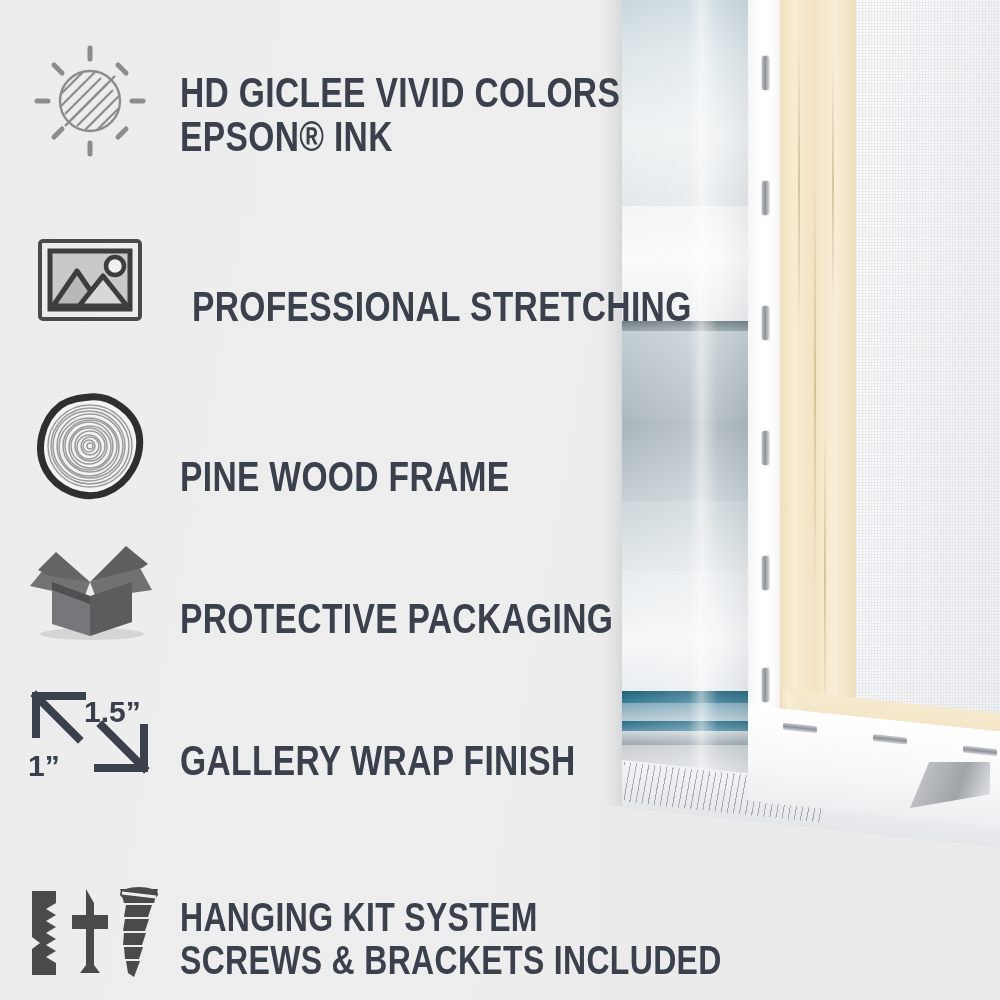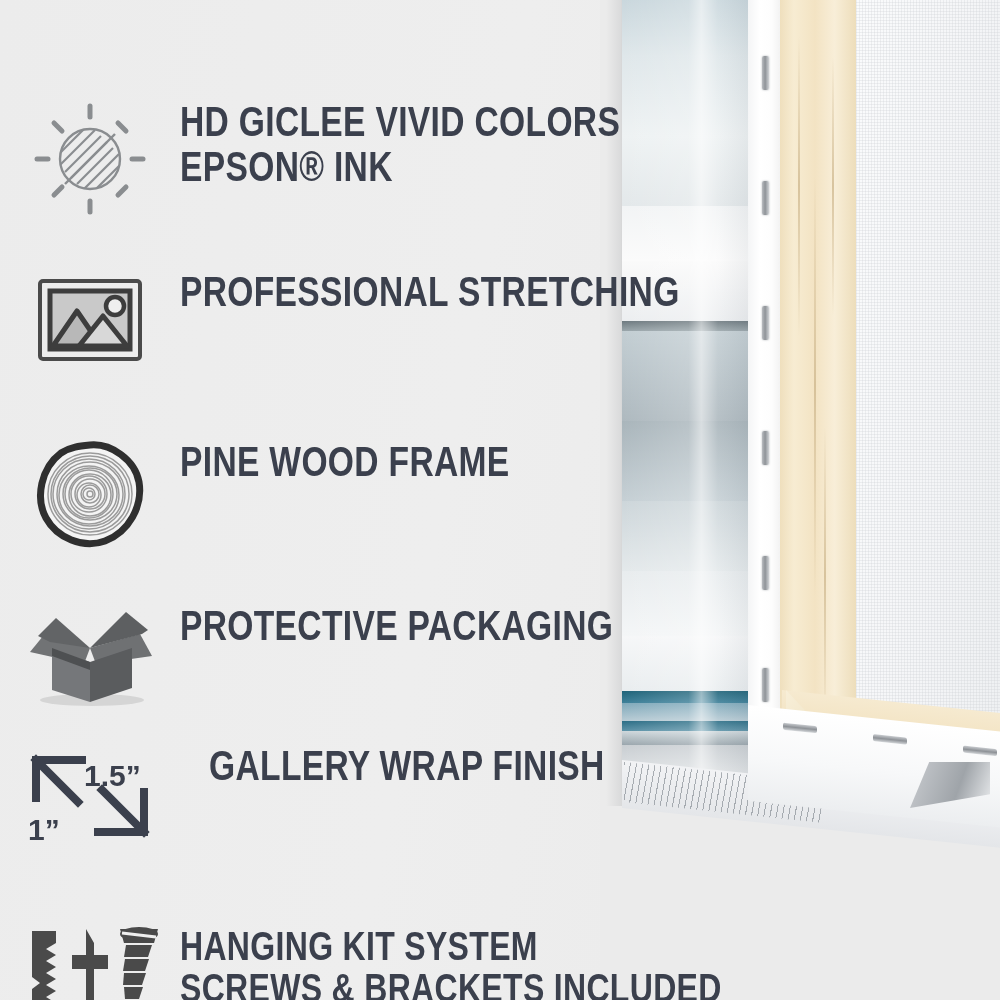--- a/index.html
+++ b/index.html
@@ -63,21 +63,21 @@
     background:linear-gradient(180deg,#f2f3f5 0%,#e4e6e9 100%);
     transform:skewY(6deg);transform-origin:left top;}
   .under-lines{position:absolute;left:24px;top:762px;width:200px;height:40px;
     background:repeating-linear-gradient(100deg,rgba(110,118,126,.55) 0 1px,rgba(255,255,255,0) 1px 6px);
     transform:skewY(6deg);transform-origin:left top;}
   .dark-wedge{position:absolute;left:310px;top:762px;width:80px;height:46px;
     background:linear-gradient(110deg,#c9ccd0,#9fa4a9 60%,#e8eaec);
     clip-path:polygon(24% 0,100% 0,100% 70%,0 100%);}
 
   
-  .row{position:absolute;left:0;width:620px;display:flex;align-items:flex-start;margin-top:48px;}
+  .row{position:absolute;left:0;width:620px;display:flex;align-items:flex-end;}
   .icon-cell{width:180px;display:flex;justify-content:center;align-items:center;flex:0 0 180px;}
   .label{color:#3b404d;font-weight:700;letter-spacing:.4px;line-height:1.06;
          font-family:"Liberation Sans",sans-serif;
          transform:scaleX(.80);transform-origin:left center;white-space:nowrap;}
   .label .ln{display:block;}
 </style>
 </head>
 <body>
 
 <div id="stage">
@@ -172,21 +172,21 @@
           <line x1="87" y1="95" x2="95" y2="87"></line>
         </g>
       </svg>
     </div>
     <div class="label" style="font-size:42px;">
       <span class="ln">HD GICLEE VIVID COLORS</span>
       <span class="ln">EPSON® INK</span>
     </div>
   </div>
 
-  <div class="row" style="top:222px;height:108px;">
+  <div class="row" style="top:222px;height:108px;gap:12px;">
     <div class="icon-cell">
       <svg width="118" height="100" viewBox="0 0 118 100" aria-hidden="true">
         <rect x="9" y="11" width="100" height="78" rx="3" fill="none" stroke="#4a4a4a" stroke-width="4"></rect>
         <rect x="19" y="21" width="80" height="58" fill="#c9c9c9" stroke="#3d3d3d" stroke-width="5"></rect>
         <circle cx="84" cy="36" r="9" fill="#efefef" stroke="#3d3d3d" stroke-width="4.5"></circle>
         <path d="M22 76 L46 41 L70 76 Z" fill="#b8b8b8" stroke="#3d3d3d" stroke-width="5" stroke-linejoin="round"></path>
         <path d="M48 76 L72 46 L96 76 Z" fill="#d8d8d8" stroke="#3d3d3d" stroke-width="5" stroke-linejoin="round"></path>
       </svg>
     </div>
     <div class="label" style="font-size:42px;">
@@ -215,39 +215,39 @@
           <ellipse cx="58" cy="54" rx="6" ry="6"></ellipse>
           <ellipse cx="59" cy="54" rx="3" ry="3"></ellipse>
         </g>
       </svg>
     </div>
     <div class="label" style="font-size:42px;">
       <span class="ln">PINE WOOD FRAME</span>
     </div>
   </div>
 
-  <div class="row" style="top:556px;height:110px;">
+  <div class="row" style="top:532px;height:110px;">
     <div class="icon-cell">
       <svg width="128" height="104" viewBox="0 0 128 104" aria-hidden="true">
         <ellipse cx="66" cy="96" rx="52" ry="6" fill="#d5d5d5"></ellipse>
         <polygon points="64,44 114,30 126,52 70,60" fill="#6f7173"></polygon>
         <polygon points="64,44 100,8 122,26 116,30" fill="#5d5f61"></polygon>
         <polygon points="64,44 22,26 4,48 58,60" fill="#717375"></polygon>
         <polygon points="64,44 30,14 12,32 24,38" fill="#626466"></polygon>
         <polygon points="26,44 64,58 64,98 26,86" fill="#75777a"></polygon>
         <polygon points="64,58 106,44 106,84 64,98" fill="#5a5c5e"></polygon>
         <polygon points="26,44 64,58 64,66 26,52" fill="#4e5052"></polygon>
       </svg>
     </div>
     <div class="label" style="font-size:42px;">
       <span class="ln">PROTECTIVE PACKAGING</span>
     </div>
   </div>
 
-  <div class="row" style="top:696px;height:108px;gap:29px;">
+  <div class="row" style="top:676px;height:108px;">
     <div class="icon-cell">
       <svg width="140" height="104" viewBox="0 0 140 104" aria-hidden="true">
         <g stroke="#3b404d" stroke-width="8" stroke-linecap="square" fill="none">
           <path d="M16 54 L16 16 L62 16"></path>
           <path d="M16 16 L58 58"></path>
         </g>
         <g stroke="#3b404d" stroke-width="8" stroke-linecap="square" fill="none">
           <path d="M124 48 L124 88 L78 88"></path>
           <path d="M124 88 L82 46"></path>
         </g>

